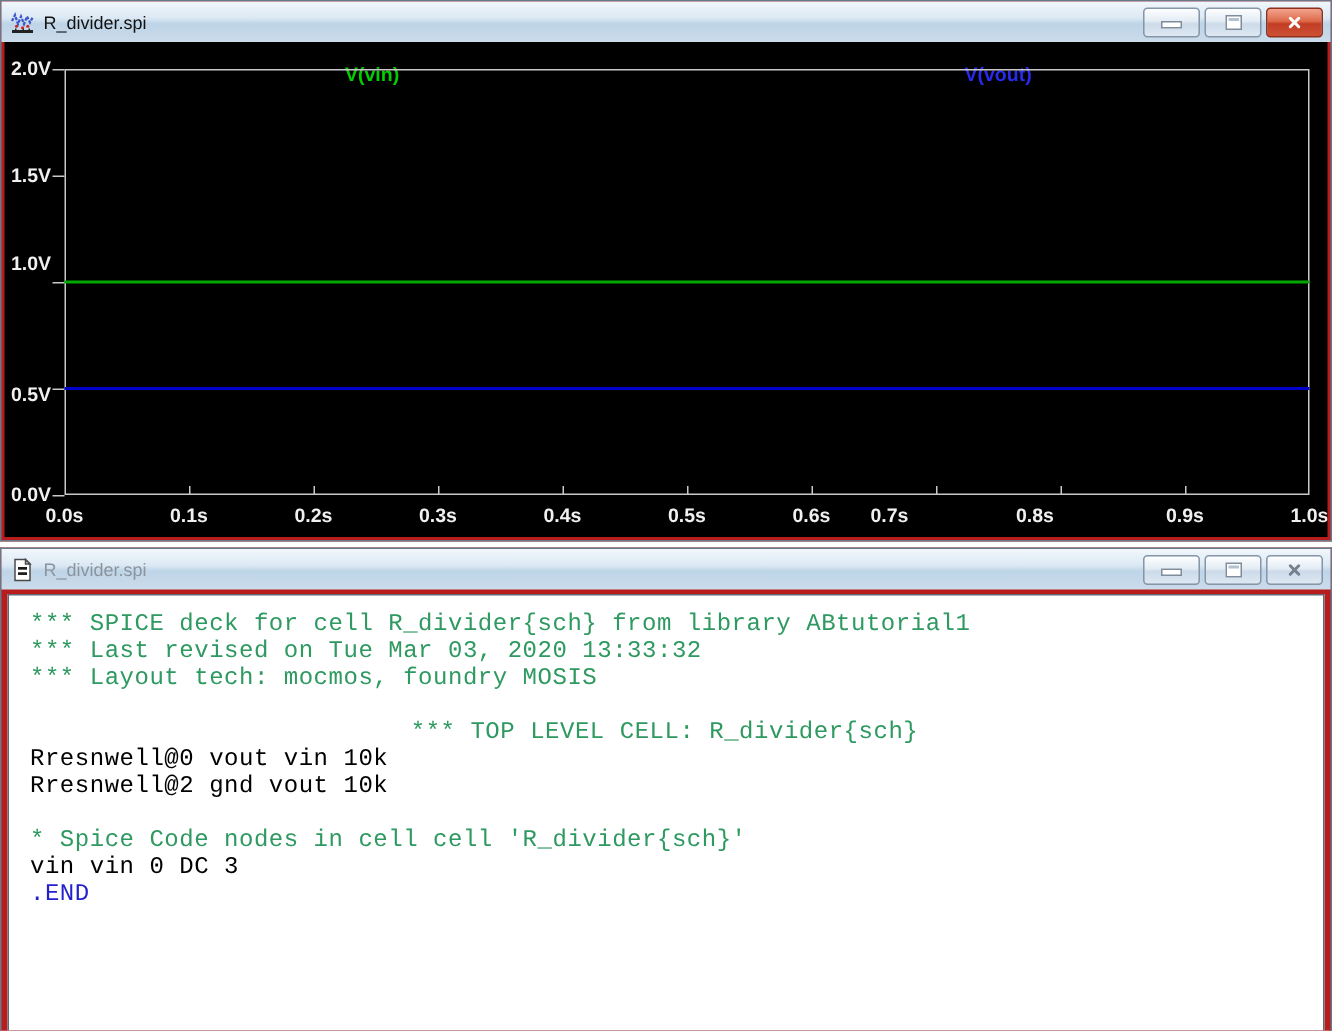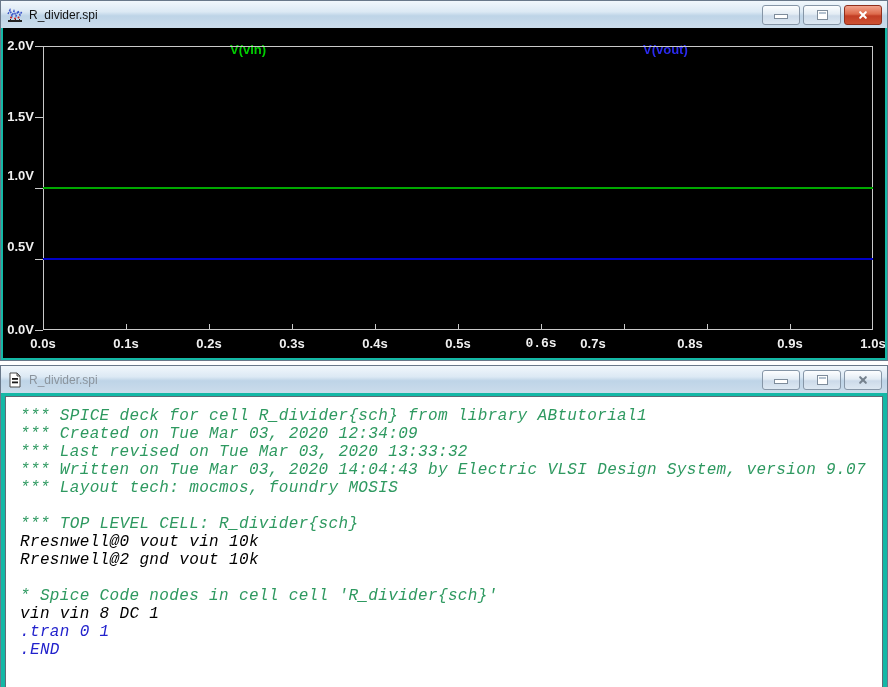--- a/index.html
+++ b/index.html
@@ -4,21 +4,21 @@
 <style>
   html,body{margin:0;padding:0;}
   body{
     width:888px;height:687px;position:relative;overflow:hidden;
     background:#ffffff;font-family:"Liberation Sans",sans-serif;
     -webkit-font-smoothing:antialiased;
   }
   
   .window{
     position:absolute;left:0;width:886px;
-    border:1px solid #69788a;background:#14b8a6;
+    border:1px solid #69788a;background:#b91c1c;
     box-sizing:content-box;
   }
   #wf-window{top:0;height:359px;}
   #ed-window{top:365px;height:322px;border-bottom:none;}
   .titlebar{
     height:27px;display:flex;align-items:center;
     padding:0 5px 0 6px;box-sizing:border-box;
     background:linear-gradient(to bottom,#f1f7fc 0%,#dcE9f4 40%,#bed4e7 55%,#cBdceb 100%);
   }
   .win-icon{width:16px;height:16px;display:inline-block;flex:0 0 auto;}
@@ -68,21 +68,21 @@
   .xlab{
     position:absolute;top:308px;width:52px;text-align:center;
     font-size:13px;font-weight:bold;color:#f0f0f0;white-space:nowrap;
   }
   .xtick{position:absolute;width:1px;height:6px;background:#c9c9c9;}
   .trace{position:absolute;height:2px;}
   
   #ed-textarea{
     position:absolute;left:4px;right:4px;top:30px;bottom:0;
     background:#ffffff;border:1px solid #5f6a75;
-    padding:10px 16px 0 14px;box-sizing:border-box;overflow:hidden;font-style:italic;
+    padding:10px 16px 0 14px;box-sizing:border-box;overflow:hidden;
   }
   .code-line{
     font-family:"Liberation Mono","DejaVu Sans Mono",monospace;
     font-size:16px;line-height:18px;letter-spacing:0.35px;
     white-space:pre;color:#000;
   }
 </style>
 </head>
 <body>
 
@@ -119,38 +119,38 @@
         <span class="legend-item" style="left: 640px; color: rgb(42, 42, 238);">V(vout)</span>
       </div>
     <div class="plot-box"></div>
     <div id="wf-yaxis">
         <div class="ylab" style="top: 10px;">2.0V</div>
         <div class="ydash" style="top: 18px;"></div>
         <div class="ylab" style="top: 81px;">1.5V</div>
         <div class="ydash" style="top: 89px;"></div>
         <div class="ylab" style="top: 140px;">1.0V</div>
         <div class="ydash" style="top: 160px;"></div>
-        <div class="ylab" style="top: 211px;">0.5V</div>
+        <div class="ylab" style="top: 227px;">0.5V</div>
         <div class="ydash" style="top: 231px;"></div>
         <div class="ylab" style="top: 294px;">0.0V</div>
         <div class="ydash" style="top: 302px;"></div>
       </div>
     <div id="wf-xaxis">
         <div class="xlab" style="left: 14px;">0.0s</div>
         <div class="xlab" style="left: 97px;">0.1s</div>
         <div class="xtick" style="left: 123px; top: 296px;"></div>
         <div class="xlab" style="left: 180px;">0.2s</div>
         <div class="xtick" style="left: 206px; top: 296px;"></div>
         <div class="xlab" style="left: 263px;">0.3s</div>
         <div class="xtick" style="left: 289px; top: 296px;"></div>
         <div class="xlab" style="left: 346px;">0.4s</div>
         <div class="xtick" style="left: 372px; top: 296px;"></div>
         <div class="xlab" style="left: 429px;">0.5s</div>
         <div class="xtick" style="left: 455px; top: 296px;"></div>
-        <div class="xlab" style="left: 512px; font-family: Liberation Mono, monospace;">0.6s</div>
+        <div class="xlab" style="left: 512px;">0.6s</div>
         <div class="xtick" style="left: 538px; top: 296px;"></div>
         <div class="xlab" style="left: 564px;">0.7s</div>
         <div class="xtick" style="left: 621px; top: 296px;"></div>
         <div class="xlab" style="left: 661px;">0.8s</div>
         <div class="xtick" style="left: 704px; top: 296px;"></div>
         <div class="xlab" style="left: 761px;">0.9s</div>
         <div class="xtick" style="left: 787px; top: 296px;"></div>
         <div class="xlab" style="left: 844px;">1.0s</div>
       </div>
     <div id="wf-traces">
@@ -179,28 +179,25 @@
           <div class="g-restore"></div>
         </div>
       <div class="tb-btn">
           <div class="g-close"></div>
         </div>
     </div>
   </div>
   <div id="ed-textarea">
     <div id="ed-lines">
         <div class="code-line" style="color: rgb(46, 153, 96);">*** SPICE deck for cell R_divider{sch} from library ABtutorial1</div>
-        <div class="code-line" style="color: rgb(46, 153, 96);">*** Created on Tue Mar 03, 2020 12:34:09</div>
         <div class="code-line" style="color: rgb(46, 153, 96);">*** Last revised on Tue Mar 03, 2020 13:33:32</div>
-        <div class="code-line" style="color: rgb(46, 153, 96);">*** Written on Tue Mar 03, 2020 14:04:43 by Electric VLSI Design System, version 9.07</div>
         <div class="code-line" style="color: rgb(46, 153, 96);">*** Layout tech: mocmos, foundry MOSIS</div>
         <div class="code-line" style="color: rgb(0, 0, 0);">&nbsp;</div>
-        <div class="code-line" style="color: rgb(46, 153, 96);">*** TOP LEVEL CELL: R_divider{sch}</div>
+        <div class="code-line" style="color: rgb(46, 153, 96); text-align: center;">*** TOP LEVEL CELL: R_divider{sch}</div>
         <div class="code-line" style="color: rgb(0, 0, 0);">Rresnwell@0 vout vin 10k</div>
         <div class="code-line" style="color: rgb(0, 0, 0);">Rresnwell@2 gnd vout 10k</div>
         <div class="code-line" style="color: rgb(0, 0, 0);">&nbsp;</div>
         <div class="code-line" style="color: rgb(46, 153, 96);">* Spice Code nodes in cell cell 'R_divider{sch}'</div>
-        <div class="code-line" style="color: rgb(0, 0, 0);">vin vin 8 DC 1</div>
-        <div class="code-line" style="color: rgb(34, 34, 204);">.tran 0 1</div>
+        <div class="code-line" style="color: rgb(0, 0, 0);">vin vin 0 DC 3</div>
         <div class="code-line" style="color: rgb(34, 34, 204);">.END</div>
       </div>
   </div>
 </div>
 
 </body></html>

